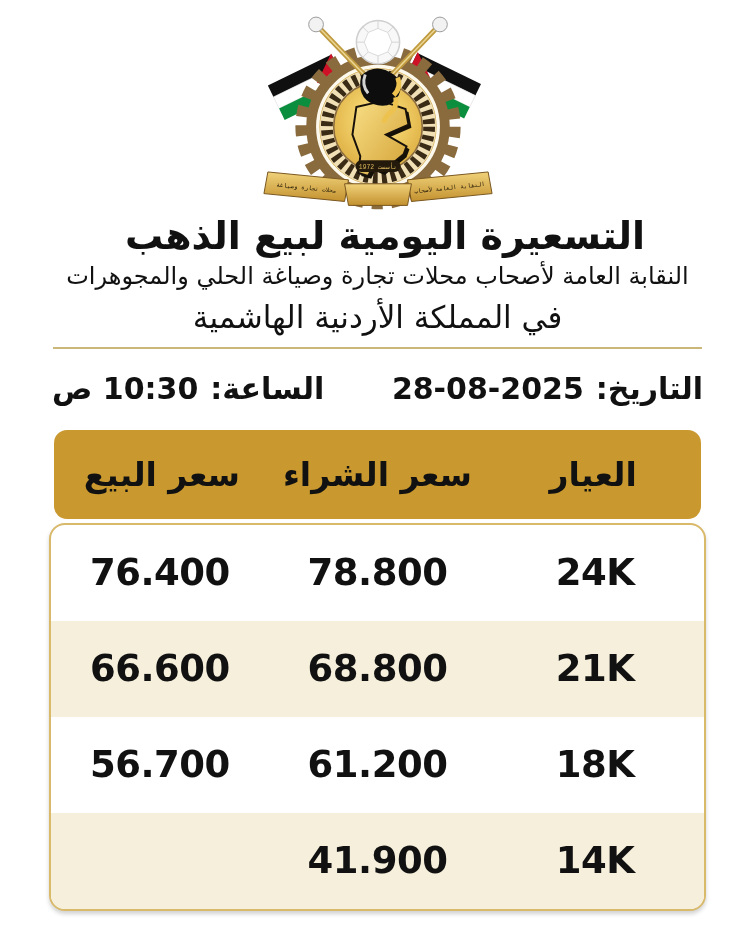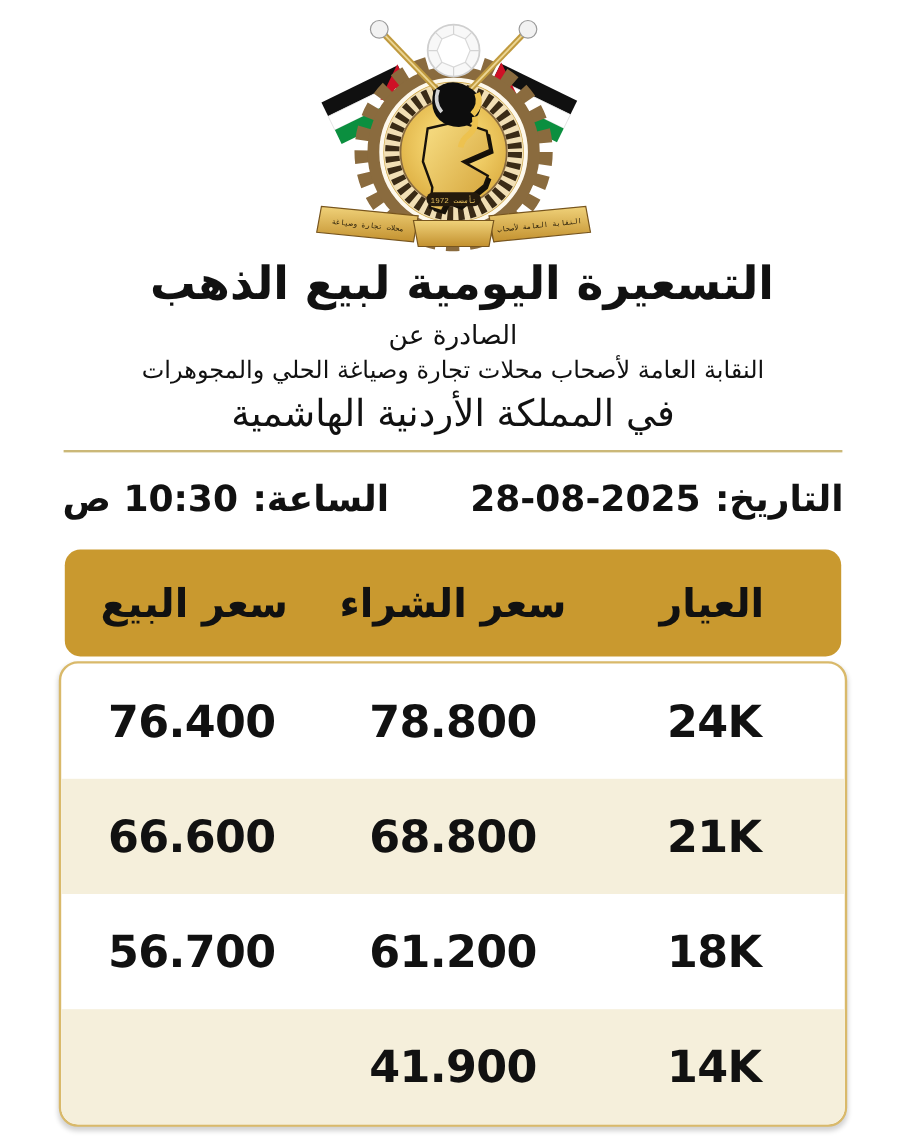--- a/index.html
+++ b/index.html
@@ -12,21 +12,21 @@
     direction:rtl;
     font-family:"DejaVu Sans", sans-serif;
     color:#111111;
   }
   .logo-wrap { display:flex; justify-content:center; padding-top:12px;font-family:Liberation Mono, monospace; }
   .doc-title {
     text-align:center; font-size:38px; font-weight:700;
     margin-top:2px; line-height:1.3; white-space:nowrap;margin-left:15px;
   }
   .issued-by { text-align:center; font-size:22px; margin-top:6px; line-height:1.25; }
-  .org-name  { text-align:center; font-size:20px; margin-top:0; line-height:1.3; white-space:nowrap; }
+  .org-name  { text-align:center; font-size:24px; margin-top:0; line-height:1.3; white-space:nowrap; }
   .country   { text-align:center; font-size:31px; margin-top:4px; line-height:1.3; }
   .divider   { height:2px; background:#CBB878; margin:10px 53px 0 53px; }
   .meta-row {
     display:flex; justify-content:space-between; align-items:center;
     padding:0 52px; margin-top:20px;
     font-size:30px; font-weight:700; line-height:1.3;
   }
   .meta-group { display:flex; gap:12px; }
   .ltr { direction:ltr; unicode-bidi:isolate; }
   .price-header {
@@ -136,21 +136,20 @@
         <polygon points="150,170 232,162 236,184 154,192" fill="url(#ribbonGrad)" stroke="#77551e" stroke-width="1"></polygon>
         <polygon points="90,170 8,162 4,184 86,192" fill="url(#ribbonGrad)" stroke="#77551e" stroke-width="1"></polygon>
         <polygon points="86,174 154,174 150,196 90,196" fill="url(#ribbonGrad)" stroke="#77551e" stroke-width="1"></polygon>
         <text x="193" y="180" font-size="6" fill="#241a08" text-anchor="middle" transform="rotate(-6 193 180)">النقابة العامة لأصحاب</text>
         <text x="47" y="180" font-size="6" fill="#241a08" text-anchor="middle" transform="rotate(6 47 180)">محلات تجارة وصياغة</text>
       </g>
     </svg>
   </div>
 
   <div class="doc-title">التسعيرة اليومية لبيع الذهب</div>
-  <div class="issued-by">الصادرة عن</div>
   <div class="org-name">النقابة العامة لأصحاب محلات تجارة وصياغة الحلي والمجوهرات</div>
   <div class="country">في المملكة الأردنية الهاشمية</div>
 
   <div class="divider"></div>
 
   <div class="meta-row">
     <div class="meta-group">
       <span>التاريخ:</span>
       <span class="ltr">28-08-2025</span>
     </div>

